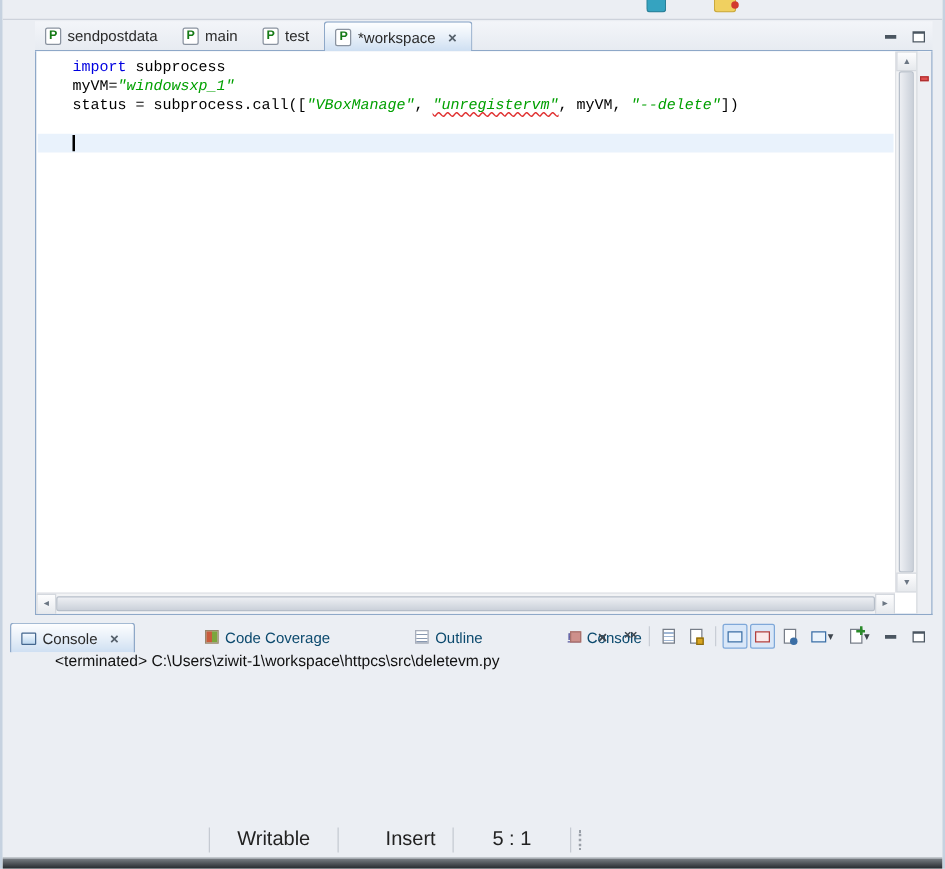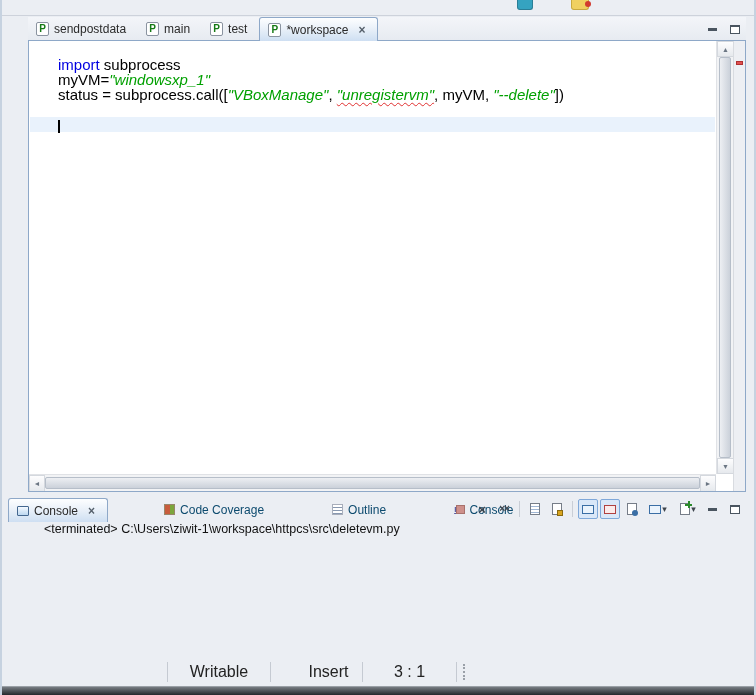--- a/index.html
+++ b/index.html
@@ -35,21 +35,21 @@
   .winbtn { width:17px; height:16px; display:flex; align-items:center; justify-content:center; }
   .min-glyph { width:9px; height:3px; background:#4A5560; }
   .max-glyph { width:10px; height:9px; border:1px solid #4A5560; border-top-width:2px; background:#FFF; }
 
   
   .editor-view { position:absolute; left:26px; right:8px; top:17px; height:475px; }
   .editor-body { position:absolute; top:24px; left:0; right:0; bottom:0; background:#FFF;
     border:1px solid #8EA8C8; border-top:none; overflow:hidden; }
 
   .code-area { position:absolute; left:1px; top:0; right:30px; bottom:18px; padding-top:6px;
-    font-family:Liberation Sans, sans-serif; font-size:15px; line-height:15px; white-space:pre; overflow:hidden;margin-top:10px; }
+    font-family:Liberation Mono, monospace; font-size:12px; line-height:15px; white-space:pre; overflow:hidden; }
   .code-line { height:15px; padding-left:28px; }
   .code-line.current { background:#E9F2FC; }
   .tok-keyword { color:var(--keyword,#0000E0); }
   .tok-plain { color:#000000; }
   .tok-string { color:var(--string,#00A000); font-style:italic; }
   .tok-string_error { color:var(--string,#00A000); font-style:italic;
     text-decoration-line:underline; text-decoration-style:wavy; text-decoration-color:#E03030;
     text-decoration-thickness:1px; text-underline-offset:2px; }
   .caret { display:inline-block; width:2px; height:13px; background:#000; vertical-align:text-bottom; }
 
@@ -258,18 +258,18 @@
     </div>
 
     <div class="terminated-line">&lt;terminated&gt; C:\Users\ziwit-1\workspace\httpcs\src\deletevm.py</div>
 
   </div>
 
   <div class="status-bar">
     <div class="status-spacer"></div>
     <div class="status-cell w1">Writable</div>
     <div class="status-cell w2">Insert</div>
-    <div class="status-cell w3">3 : 1</div>
+    <div class="status-cell w3">5 : 1</div>
     <div class="status-grip"></div>
   </div>
 
   <div class="bottom-edge"></div>
 </div>
 
 </body></html>

